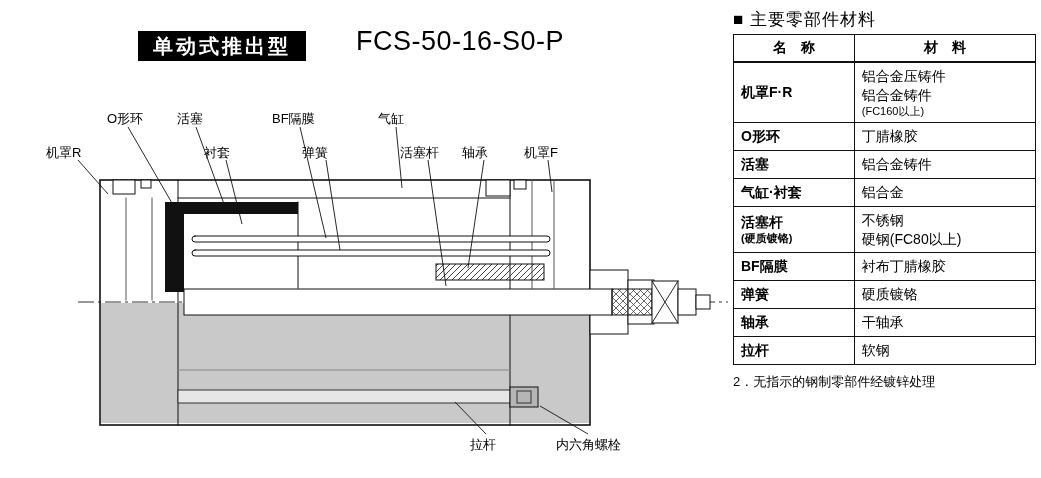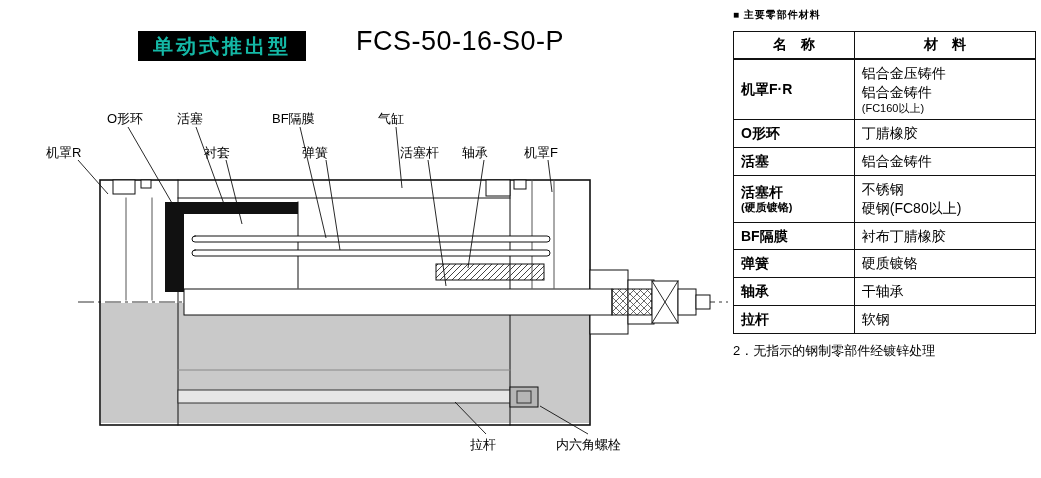--- a/index.html
+++ b/index.html
@@ -5,33 +5,33 @@
   * { margin:0; padding:0; box-sizing:border-box; }
   html,body { background:#fff; }
   body {
     width:1041px; height:478px; position:relative; overflow:hidden;
     font-family:"Liberation Sans","DejaVu Sans",sans-serif; color:#000;
   }
   .page { position:absolute; inset:0; background:#fff; }
 
   .type-badge {
     position:absolute; left:138px; top:31px;
-    background:#000; color:#14b8a6; font-weight:bold; font-size:20px;
+    background:#000; color:#ffffff; font-weight:bold; font-size:20px;
     padding:3px 15px; letter-spacing:3px; line-height:1.2;
   }
   .model {
     position:absolute; left:356px; top:26px;
     font-size:27px; font-weight:normal; letter-spacing:0.5px;
   }
 
   svg.diagram { position:absolute; left:0; top:0; }
   svg.diagram text { font-family:"Liberation Sans","DejaVu Sans",sans-serif; font-size:13px; fill:#000; }
 
   .materials { position:absolute; left:733px; top:8px; width:303px; }
-  .materials-title { font-size:10px; font-weight:bold; margin-bottom:9px; letter-spacing:1px; }
+  .materials-title { font-size:17px; font-weight:normal; margin-bottom:3px; letter-spacing:1px; }
   table.materials-table { width:100%; border-collapse:collapse; table-layout:fixed; }
   .materials-table col.c-name { width:40%; }
   .materials-table col.c-mat { width:60%; }
   .materials-table th {
     border:1px solid #111; border-bottom-width:2px;
     font-size:14px; font-weight:bold; padding:4px 2px; text-align:center;
   }
   .materials-table td {
     border:1px solid #111; font-size:14px; padding:4px 7px; vertical-align:middle;
     line-height:1.35;
@@ -166,20 +166,24 @@
         </tr>
         <tr>
           <td class="name-cell">O形环</td>
           <td>丁腈橡胶</td>
         </tr>
         <tr>
           <td class="name-cell">活塞</td>
           <td>铝合金铸件</td>
         </tr>
         <tr>
+          <td class="name-cell">气缸·衬套</td>
+          <td>铝合金</td>
+        </tr>
+        <tr>
           <td class="name-cell">
             <div>活塞杆</div>
             <div class="small-note">(硬质镀铬)</div>
           </td>
           <td>
             <div>不锈钢</div>
             <div>硬钢(FC80以上)</div>
           </td>
         </tr>
         <tr>

